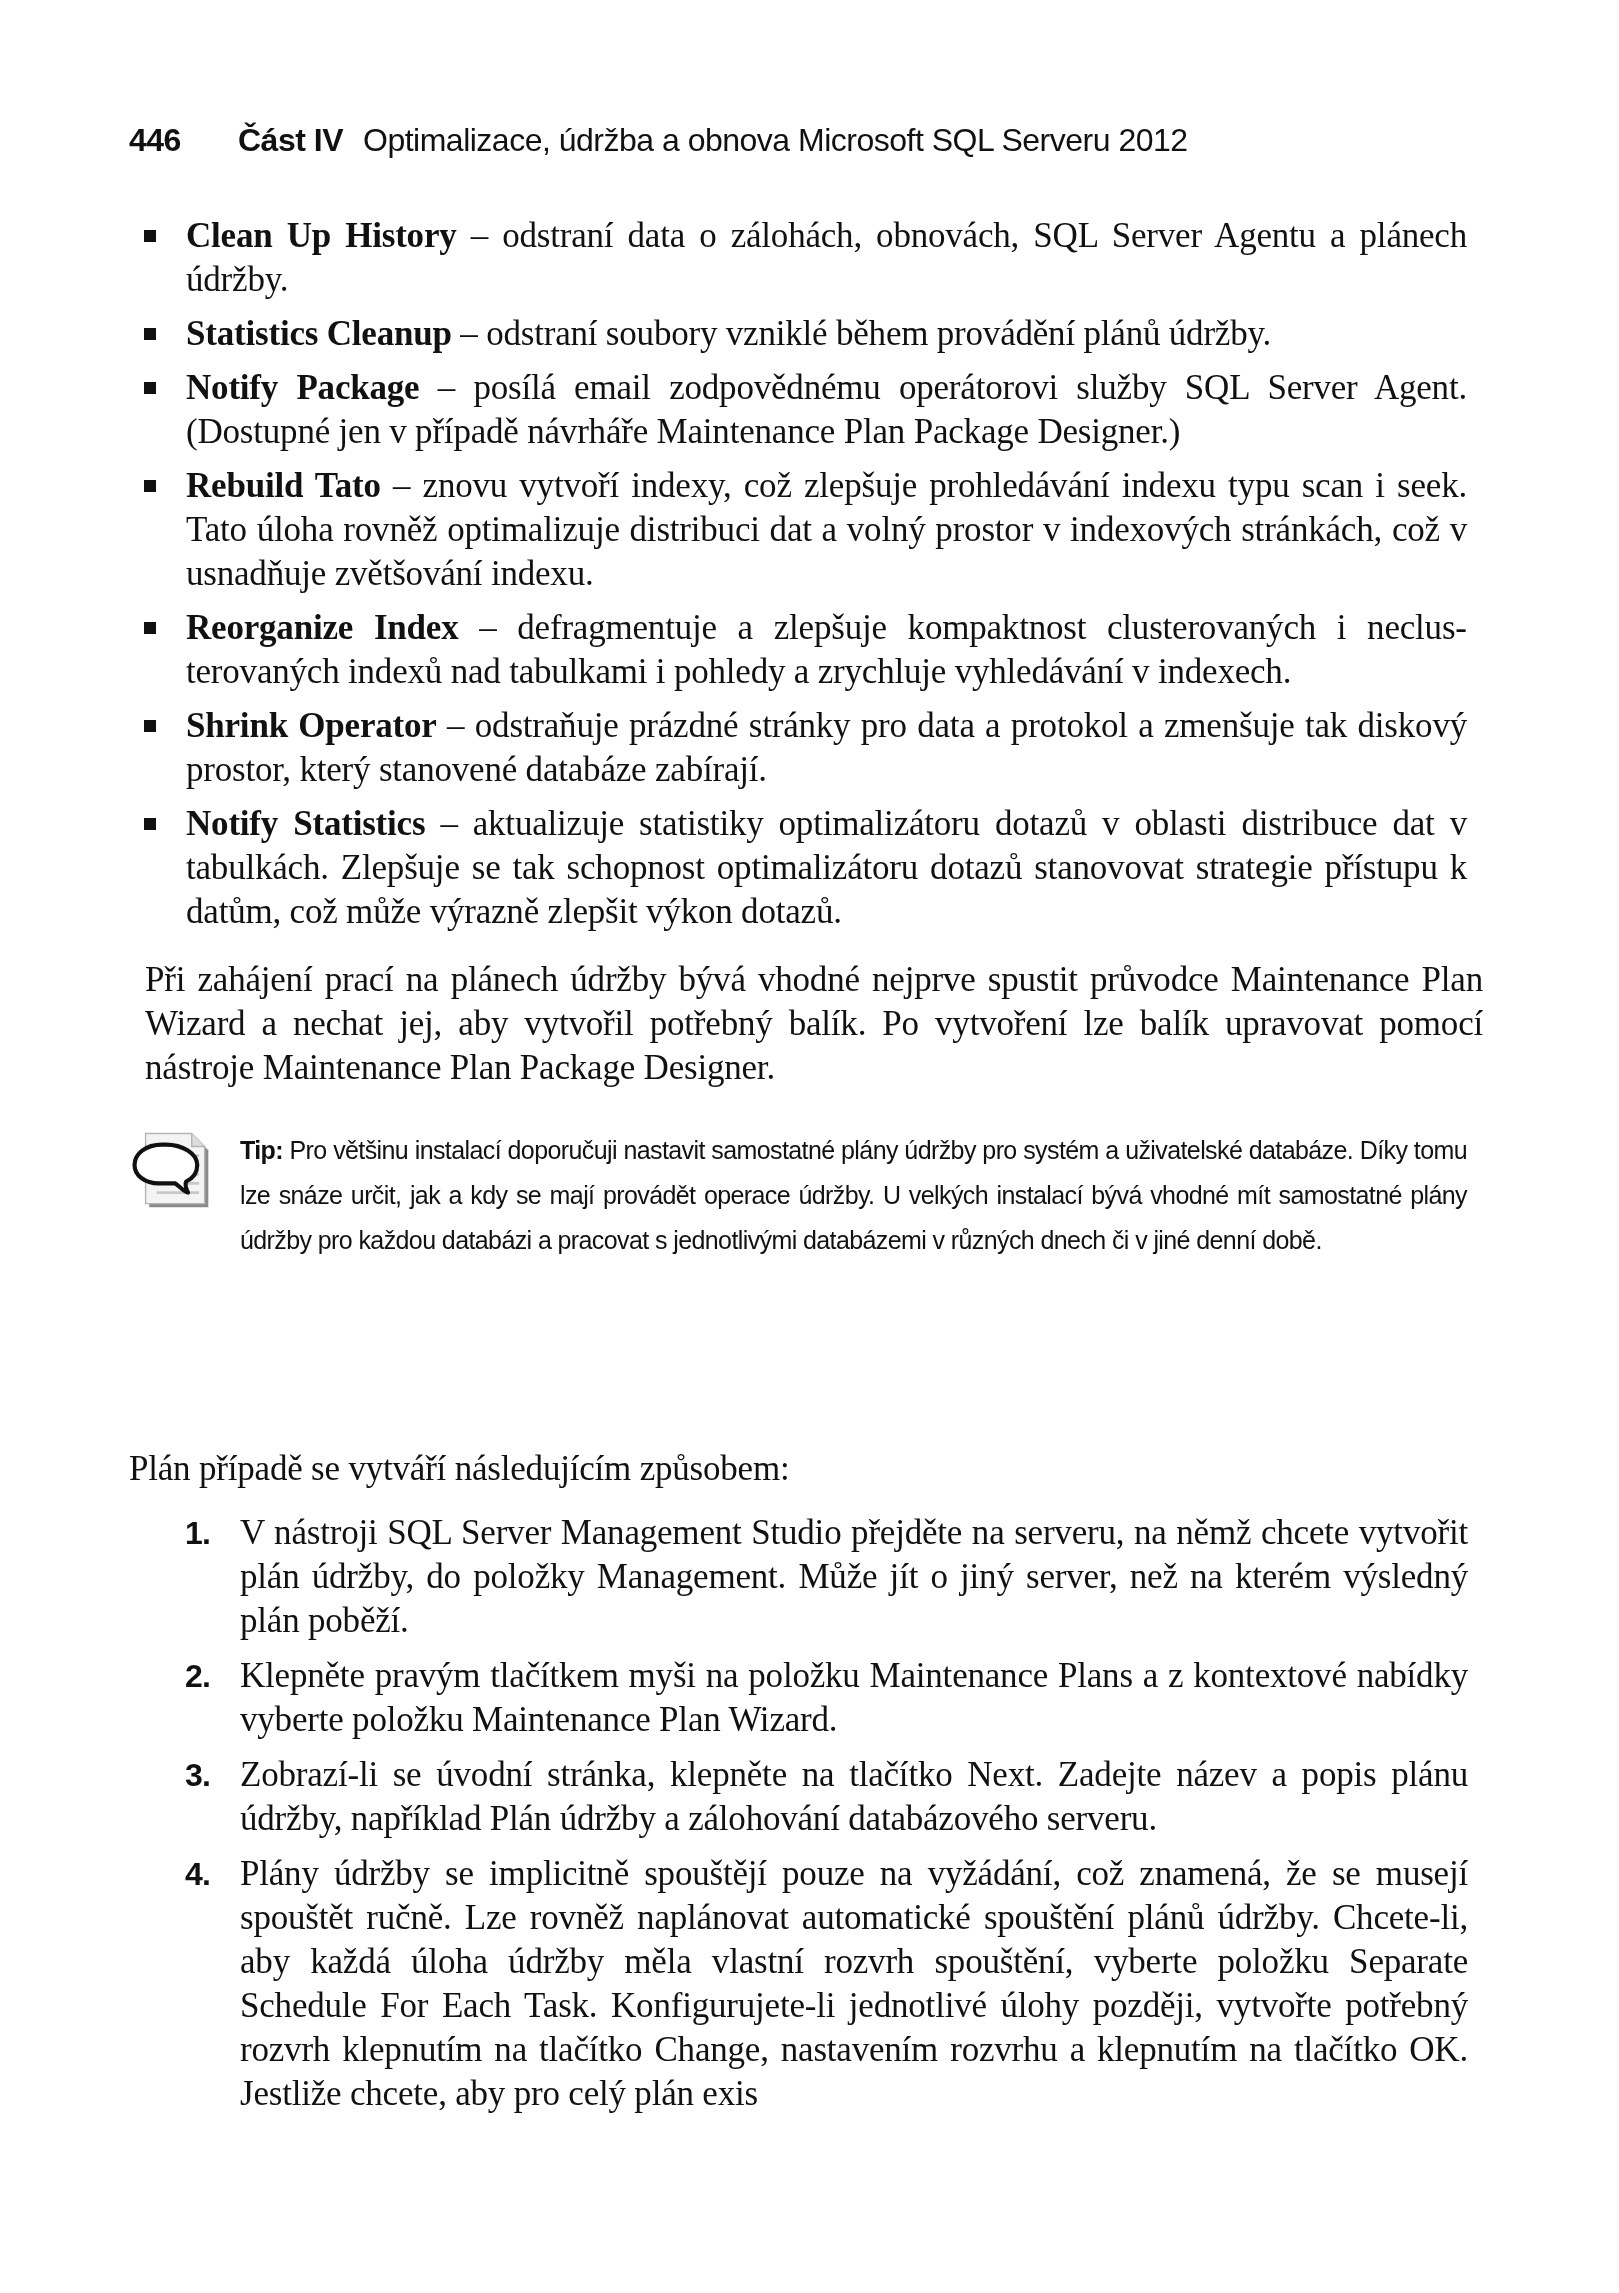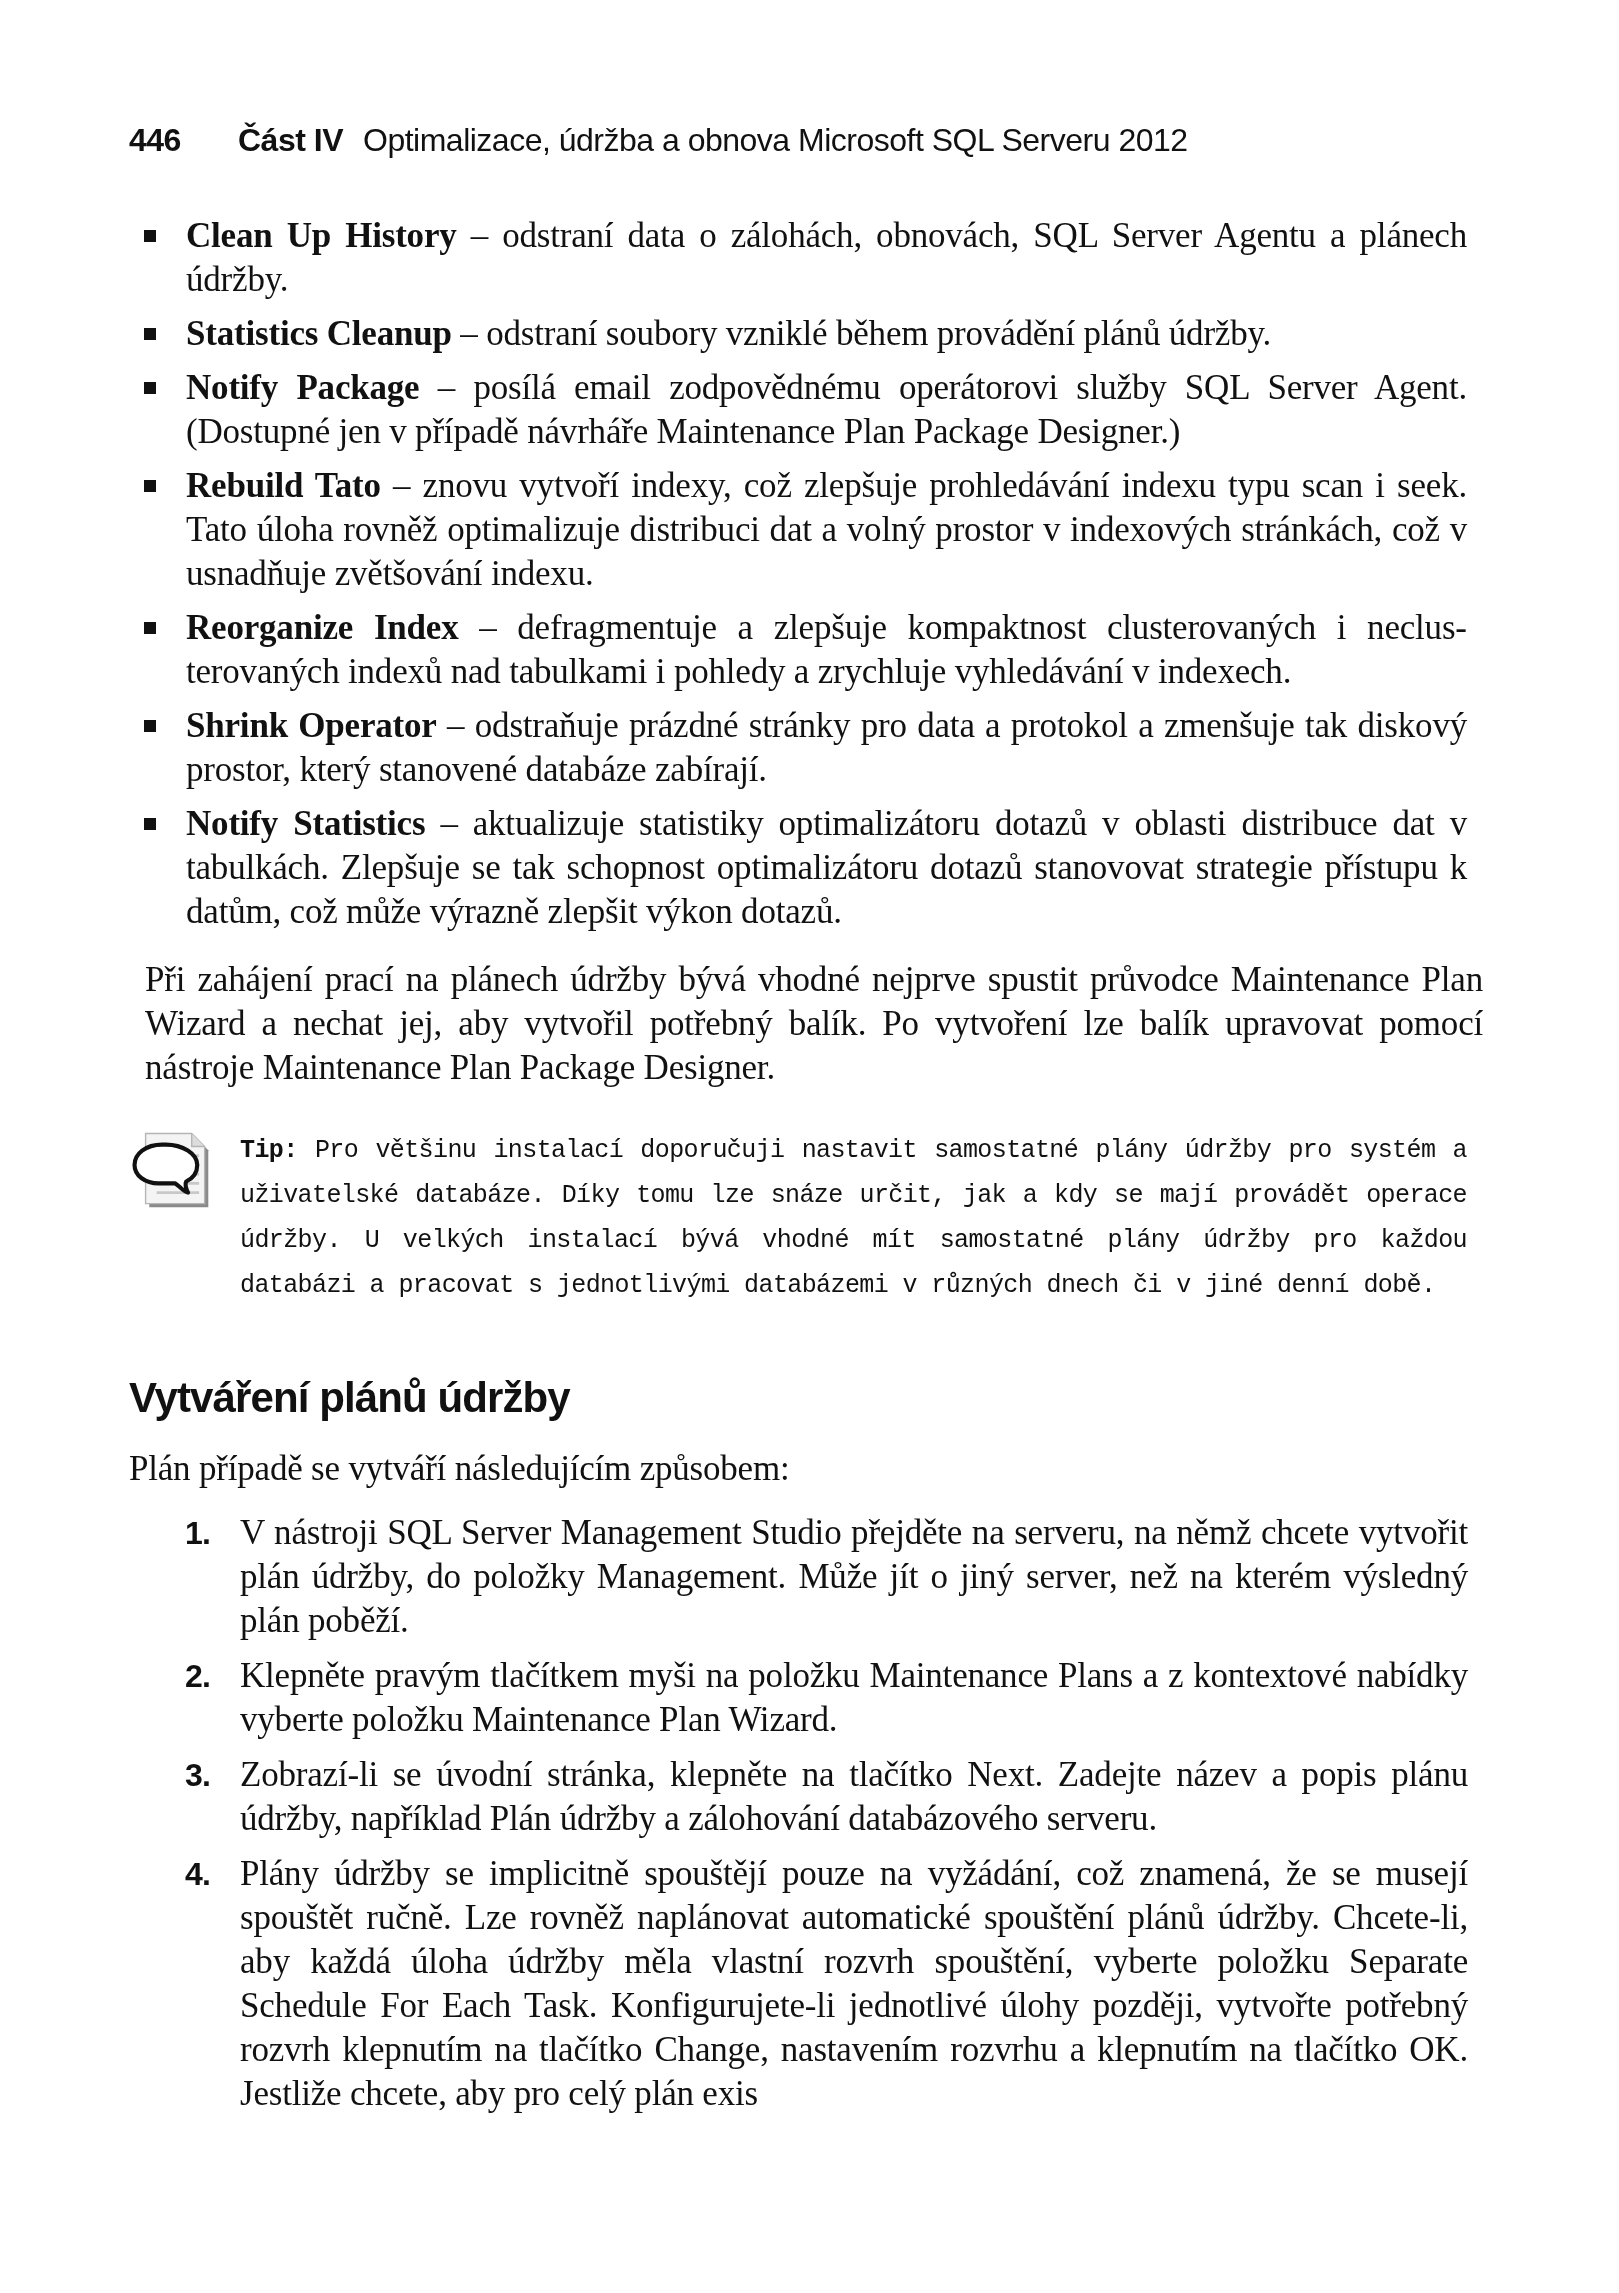--- a/index.html
+++ b/index.html
@@ -105,21 +105,21 @@
       left: 0;
       top: 0;
       width: 83px;
       height: 83px;
     }
     .tip-text {
       position: absolute;
       left: 111px;
       top: 0;
       width: 1227px;
-      font-family: Liberation Mono, monospace;
+      font-family: Liberation Sans, sans-serif;
       font-size: 25px;
       line-height: 45px;
       letter-spacing: -0.6px;
       margin: 0;
     }
     .tip-label {
       font-weight: bold;
     }
 
     
@@ -223,21 +223,20 @@
         <line x1="62" y1="50" x2="76" y2="50" stroke="#c8c8c8" stroke-width="3"></line>
         <line x1="58" y1="60" x2="76" y2="60" stroke="#c8c8c8" stroke-width="3"></line>
         <line x1="30" y1="70" x2="76" y2="70" stroke="#c8c8c8" stroke-width="3"></line>
 
         <path d="M36 18 C18 18 6 28 6 40 C6 52 18 60 32 60 L50 60 C54 62 58 68 64 70 C62 66 60 62 62 58 C70 54 74 48 74 40 C74 28 58 18 40 18 Z" fill="#ffffff" stroke="#111111" stroke-width="4.5" stroke-linejoin="round"></path>
       </svg>
     </span>
     <p class="tip-text justify"><span class="tip-label">Tip:</span><span> Pro většinu instalací doporučuji nastavit samostatné plány údržby pro systém a uživatelské databáze. Díky tomu lze snáze určit, jak a kdy se mají provádět operace údržby. U velkých insta­lací bývá vhodné mít samostatné plány údržby pro každou databázi a pracovat s jednotlivými databázemi v různých dnech či v jiné denní době.</span></p>
   </div>
 
-  <h2 class="section-heading">Vytváření plánů údržby</h2>
   <p class="intro serif">Plán případě se vytváří následujícím způsobem:</p>
 
   <ol class="steps serif">
     <li class="step-item justify">
       <span class="step-num">1.</span>
       <span>V nástroji SQL Server Management Studio přejděte na serveru, na němž chcete vytvořit plán údržby, do položky Management. Může jít o jiný server, než na kte­rém výsledný plán poběží.</span>
     </li>
     <li class="step-item justify">
       <span class="step-num">2.</span>
       <span>Klepněte pravým tlačítkem myši na položku Maintenance Plans a z kontextové nabídky vyberte položku Maintenance Plan Wizard.</span>

